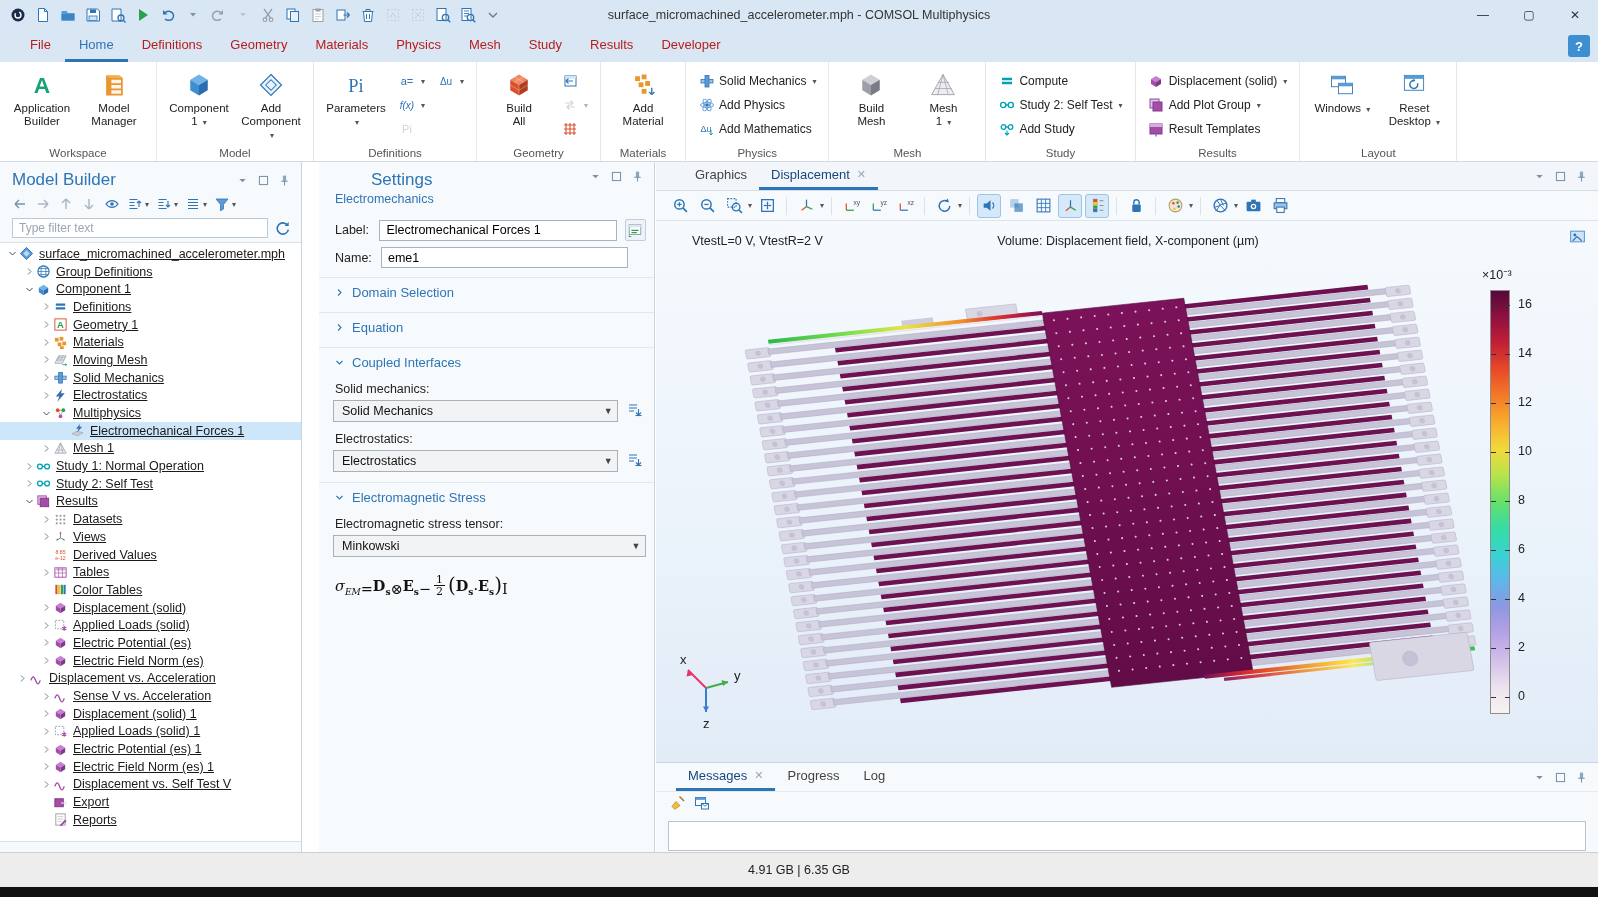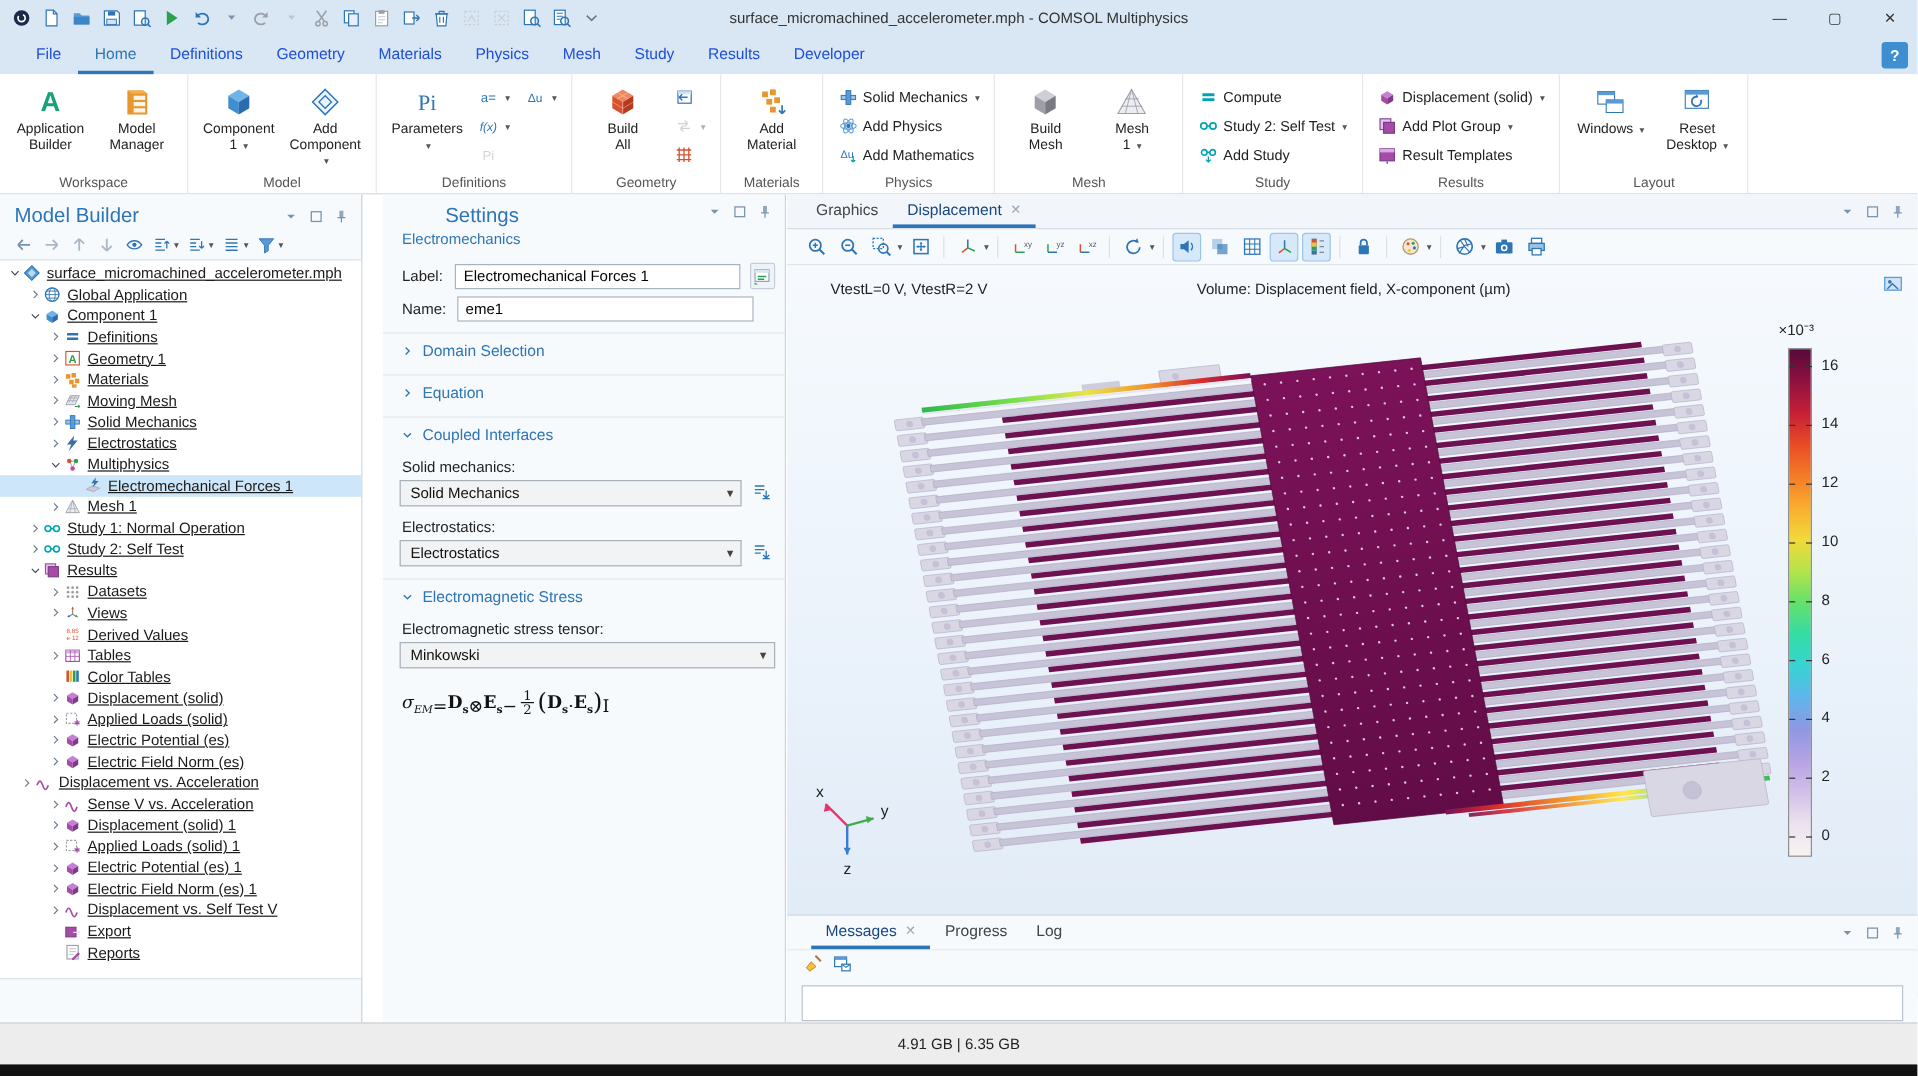--- a/index.html
+++ b/index.html
@@ -12,21 +12,21 @@
   
   #titlebar { position:absolute; left:0; top:0; width:1598px; height:30px; background:#d9e7f5; display:flex; align-items:center; }
   #titlebar-icons { display:flex; align-items:center; gap:9px; padding-left:10px; }
   #titlebar-icons .ic { width:16px; height:16px; cursor:pointer; }
   #window-title { position:absolute; left:50%; transform:translateX(-50%); font-size:12.5px; color:#333; white-space:nowrap; }
   #window-controls { position:absolute; right:0; top:0; height:30px; display:flex; }
   .wbtn { width:46px; height:30px; display:flex; align-items:center; justify-content:center; font-size:12px; color:#333; cursor:pointer; }
 
   
   #menubar { position:absolute; left:0; top:30px; width:1598px; height:32px; background:#d9e7f5; display:flex; align-items:flex-end; padding-left:16px; }
-  .menu-item { padding:6px 14px 7px; font-size:13px; color:#1d4ed8; cursor:pointer; border-bottom:3px solid transparent; }
+  .menu-item { padding:6px 14px 7px; font-size:13px; color:#b91c1c; cursor:pointer; border-bottom:3px solid transparent; }
   .menu-item.active { color:#2e75b6; border-bottom-color:#2e75b6; }
   #help-btn { position:absolute; right:8px; top:5px; width:22px; height:22px; background:#3d8fd1; color:#fff; border-radius:3px; display:flex; align-items:center; justify-content:center; font-weight:bold; font-size:13px; cursor:pointer; }
 
   
   #ribbon { position:absolute; left:0; top:62px; width:1598px; height:100px; background:#ffffff; border-bottom:1px solid #d4dae0; display:flex; }
   .rgroup { position:relative; padding:6px 8px 18px; border-right:1px solid #e4e8ec; display:flex; }
   .rgroup-label { position:absolute; bottom:2px; left:0; right:0; text-align:center; font-size:11.5px; color:#555; }
   .rcols { display:flex; align-items:flex-start; gap:4px; }
   .rbig { width:68px; text-align:center; cursor:pointer; padding:2px 0; border-radius:3px; }
   .rbig-ic { width:30px; height:30px; margin:0 auto 2px; display:flex; }
@@ -85,21 +85,21 @@
   #equation { padding:12px 16px; font-family:"DejaVu Serif", serif; font-size:14.5px; color:#111; display:flex; align-items:flex-end; }
   #equation .frac { display:inline-flex; flex-direction:column; text-align:center; font-size:11px; line-height:11px; margin:0 3px; vertical-align:middle; }
   #equation .frac .num { border-bottom:1px solid #111; padding:0 2px; }
   #equation .bigp { font-size:20px; font-weight:300; }
   #equation sub { font-size:9px; }
   #equation b { font-style:normal; }
   #equation .sig { font-style:italic; }
 
   
   #right { position:absolute; left:656px; top:162px; width:942px; height:690px; background:#f7fafd; }
-  #gfx-tabs { height:29px; background:#f2f6fb; border-bottom:1px solid #d5dde5; display:flex; align-items:stretch; padding-left:12px; position:relative; }
+  #gfx-tabs { height:29px; background:#f2f6fb; border-bottom:1px solid #d5dde5; display:flex; align-items:stretch; padding-left:27px; position:relative; }
   .gtab { display:flex; align-items:center; gap:7px; padding:0 12px; font-size:13px; color:#444; cursor:pointer; border-bottom:3px solid transparent; }
   .gtab.active { color:#17477e; border-bottom-color:#2e75b6; }
   .gtab .x { color:#9aa7b3; font-size:11px; }
   #gfx-tabs .panel-ctls { position:absolute; right:10px; top:8px; }
   #gfx-toolbar { height:30px; background:#f7fafd; border-bottom:1px solid #dde4ea; display:flex; align-items:center; gap:3px; padding-left:12px; }
   #gfx-toolbar .gbtn { width:24px; height:24px; display:flex; align-items:center; justify-content:center; border-radius:3px; cursor:pointer; border:1px solid transparent; }
   #gfx-toolbar .gbtn svg { width:17px; height:17px; }
   #gfx-toolbar .gbtn.on { background:#d6e9fb; border-color:#9dc3e6; }
   #gfx-toolbar .gsep { width:1px; height:18px; background:#dbe2e9; margin:0 4px; }
   #gfx-toolbar .caret { margin-left:-1px; }
@@ -705,20 +705,29 @@
       </span>
       <span class="tbtn">
         <span class="ic ">
           <svg viewBox="0 0 16 16">
             <path d="M2 3h12L9.5 8.5V13l-3 1.8V8.5z" fill="#5b9bd5" stroke="#2e75b6" stroke-width=".8"></path>
           </svg>
         </span>
         <span class="caret">▾</span>
       </span>
     </div>
+  <div id="mb-filter-row">
+    <input id="mb-filter" placeholder="Type filter text" style="">
+    <span class="ic" id="mb-refresh" style="width:17px;height:17px;">
+        <svg viewBox="0 0 16 16">
+          <path d="M12.8 5.2A5.3 5.3 0 1 0 13.5 9" fill="none" stroke="#2e75b6" stroke-width="1.5"></path>
+          <path d="M13.8 1.8v3.8H10z" fill="#2e75b6"></path>
+        </svg>
+      </span>
+  </div>
   <div id="tree">
       <div class="trow" style="padding-left:6px">
         <span class="arrow">
           <svg viewBox="0 0 12 12">
             <path d="M2 4l4 4 4-4" fill="none" stroke="#3a4a5a" stroke-width="1.3"></path>
           </svg>
         </span>
         <span class="ticon ic">
           <svg viewBox="0 0 16 16">
             <polygon points="8,1.5 14.5,8 8,14.5 1.5,8" fill="#5b9bd5" stroke="#2e75b6"></polygon>
@@ -733,21 +742,21 @@
             <path d="M4 2l4 4-4 4" fill="none" stroke="#6a7b8c" stroke-width="1.3"></path>
           </svg>
         </span>
         <span class="ticon ic">
           <svg viewBox="0 0 16 16">
             <circle cx="8" cy="8" r="6" fill="none" stroke="#2e75b6" stroke-width="1.2"></circle>
             <ellipse cx="8" cy="8" rx="2.7" ry="6" fill="none" stroke="#2e75b6" stroke-width=".8"></ellipse>
             <path d="M2 8h12M3.1 4.9h9.8M3.1 11.1h9.8" stroke="#2e75b6" stroke-width=".8"></path>
           </svg>
         </span>
-        <span class="tlabel">Global Application</span>
+        <span class="tlabel">Group Definitions</span>
       </div>
       <div class="trow" style="padding-left:23px">
         <span class="arrow">
           <svg viewBox="0 0 12 12">
             <path d="M2 4l4 4 4-4" fill="none" stroke="#3a4a5a" stroke-width="1.3"></path>
           </svg>
         </span>
         <span class="ticon ic">
           <svg viewBox="0 0 16 16">
             <polygon points="3,6 8,3 13,6 8,9" fill="#6fb3e8"></polygon>

